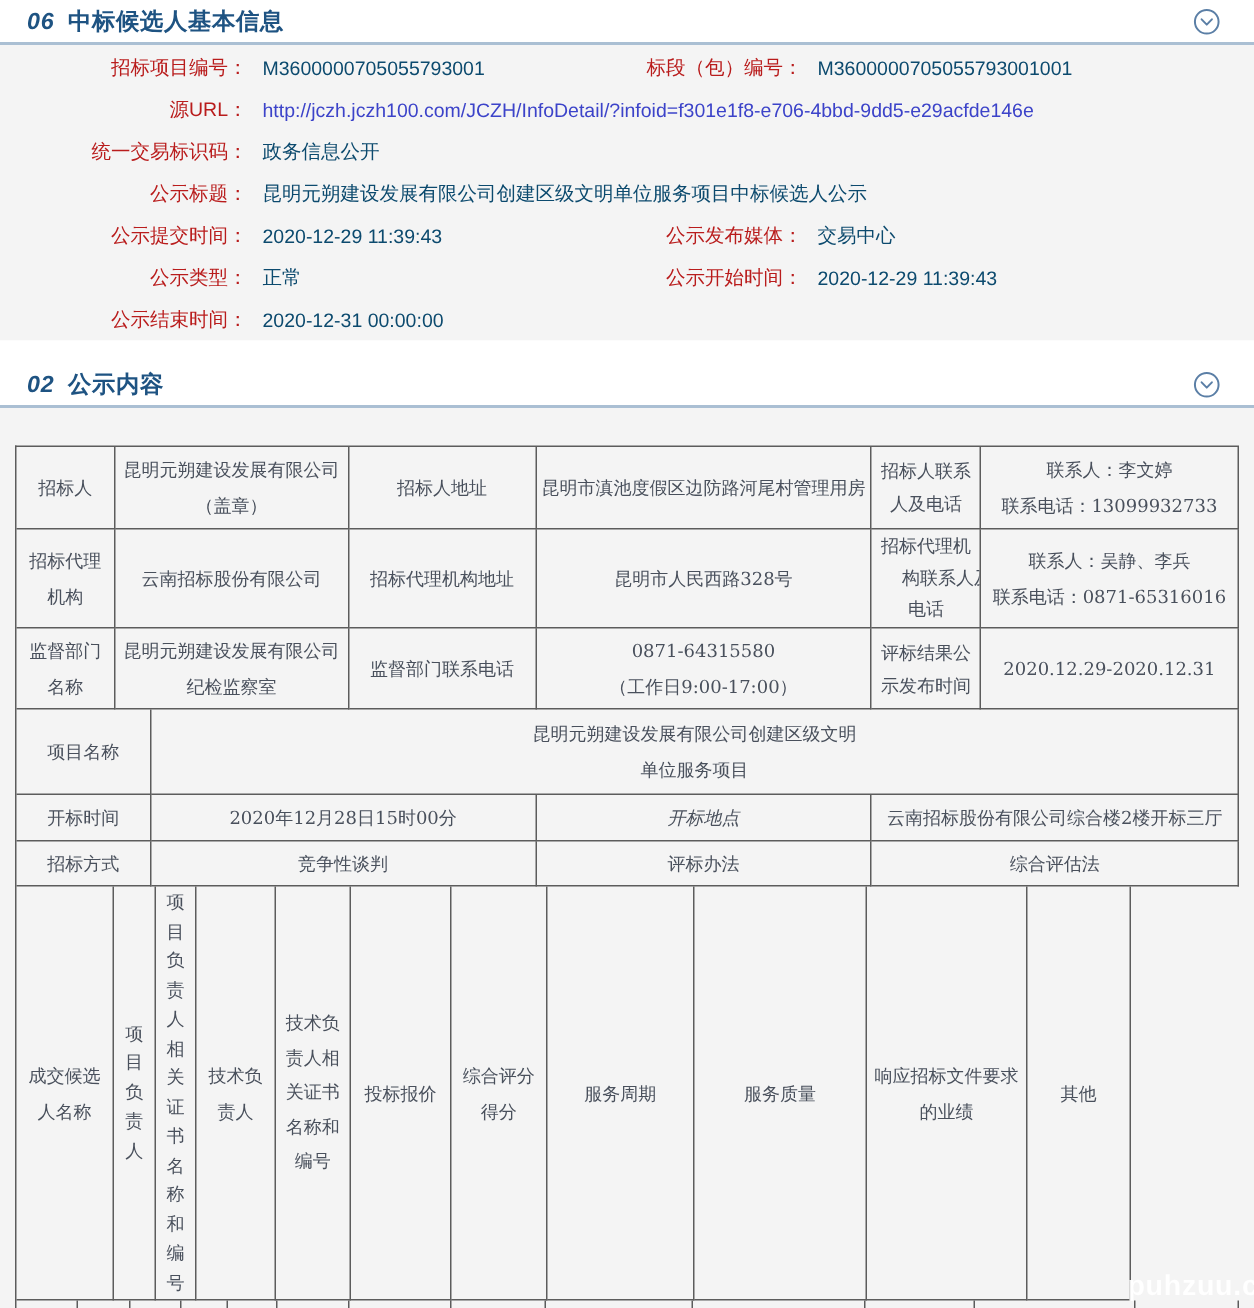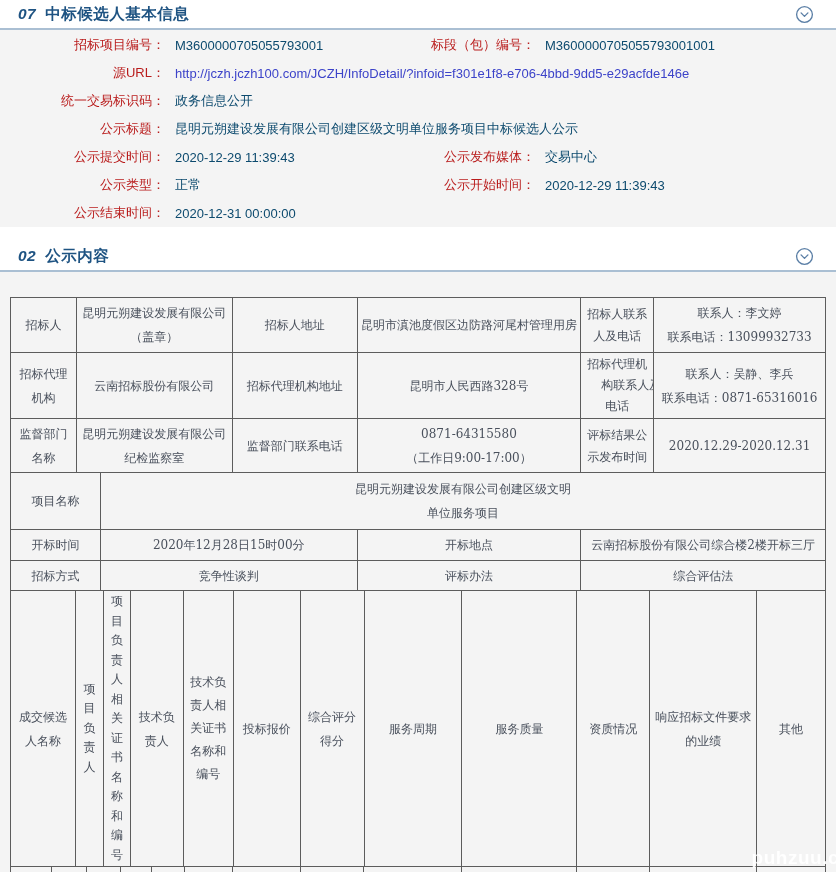--- a/index.html
+++ b/index.html
@@ -42,21 +42,21 @@
   .watermark { position:absolute; right:-3px; bottom:3px; z-index:5;
     color:rgba(255,255,255,.92); font-weight:bold; font-size:19px; letter-spacing:.5px;
     font-family:"Liberation Sans",sans-serif; }
 </style>
 </head>
 <body>
 
 <div>
   <div class="sec-header">
     <div class="sec-title">
-      <span class="sec-num">07</span><span>中标候选人基本信息</span>
+      <span class="sec-num">06</span><span>中标候选人基本信息</span>
     </div>
     <svg class="chev" width="19" height="19" viewBox="0 0 20 20">
       <circle cx="10" cy="10" r="8.3" fill="none" stroke="#5b7fa6" stroke-width="1.4"></circle>
       <polyline points="6.4,8.3 10,12 13.6,8.3" fill="none" stroke="#5b7fa6" stroke-width="1.4" stroke-linecap="round" stroke-linejoin="round"></polyline>
     </svg>
   </div>
   <div id="basic-panel">
       <div class="f-row">
         <div class="f-label">招标项目编号：</div>
         <div class="f-value fixed">M3600000705055793001</div>
@@ -188,21 +188,21 @@
             <div class="t-line">单位服务项目</div>
           </div>
         </div>
         <div class="t-row" style="height: 31px;">
           <div class="t-cell" style="width: 90px;">
             <div class="t-line">开标时间</div>
           </div>
           <div class="t-cell" style="width: 257px;">
             <div class="t-line">2020年12月28日15时00分</div>
           </div>
-          <div class="t-cell" style="width: 224px;">
+          <div class="t-cell" style="width: 224px; font-style: italic;">
             <div class="t-line">开标地点</div>
           </div>
           <div class="t-cell" style="width: 245px;">
             <div class="t-line">云南招标股份有限公司综合楼2楼开标三厅</div>
           </div>
         </div>
         <div class="t-row" style="height: 30px;">
           <div class="t-cell" style="width: 90px; align-items: center;">
             <div class="t-line">招标方式</div>
           </div>
@@ -243,23 +243,20 @@
           </div>
           <div class="t-cell" style="width: 64px;">
             <div class="t-line">综合评分</div>
             <div class="t-line">得分</div>
           </div>
           <div class="t-cell" style="width: 98px;">
             <div class="t-line">服务周期</div>
           </div>
           <div class="t-cell" style="width: 115px;">
             <div class="t-line">服务质量</div>
-          </div>
-          <div class="t-cell" style="width: 73px;">
-            <div class="t-line">资质情况</div>
           </div>
           <div class="t-cell" style="width: 107px;">
             <div class="t-line">响应招标文件要求</div>
             <div class="t-line">的业绩</div>
           </div>
           <div class="t-cell" style="width: 69px;">
             <div class="t-line">其他</div>
           </div>
         </div>
         <div class="t-row" style="height: 40px;">

